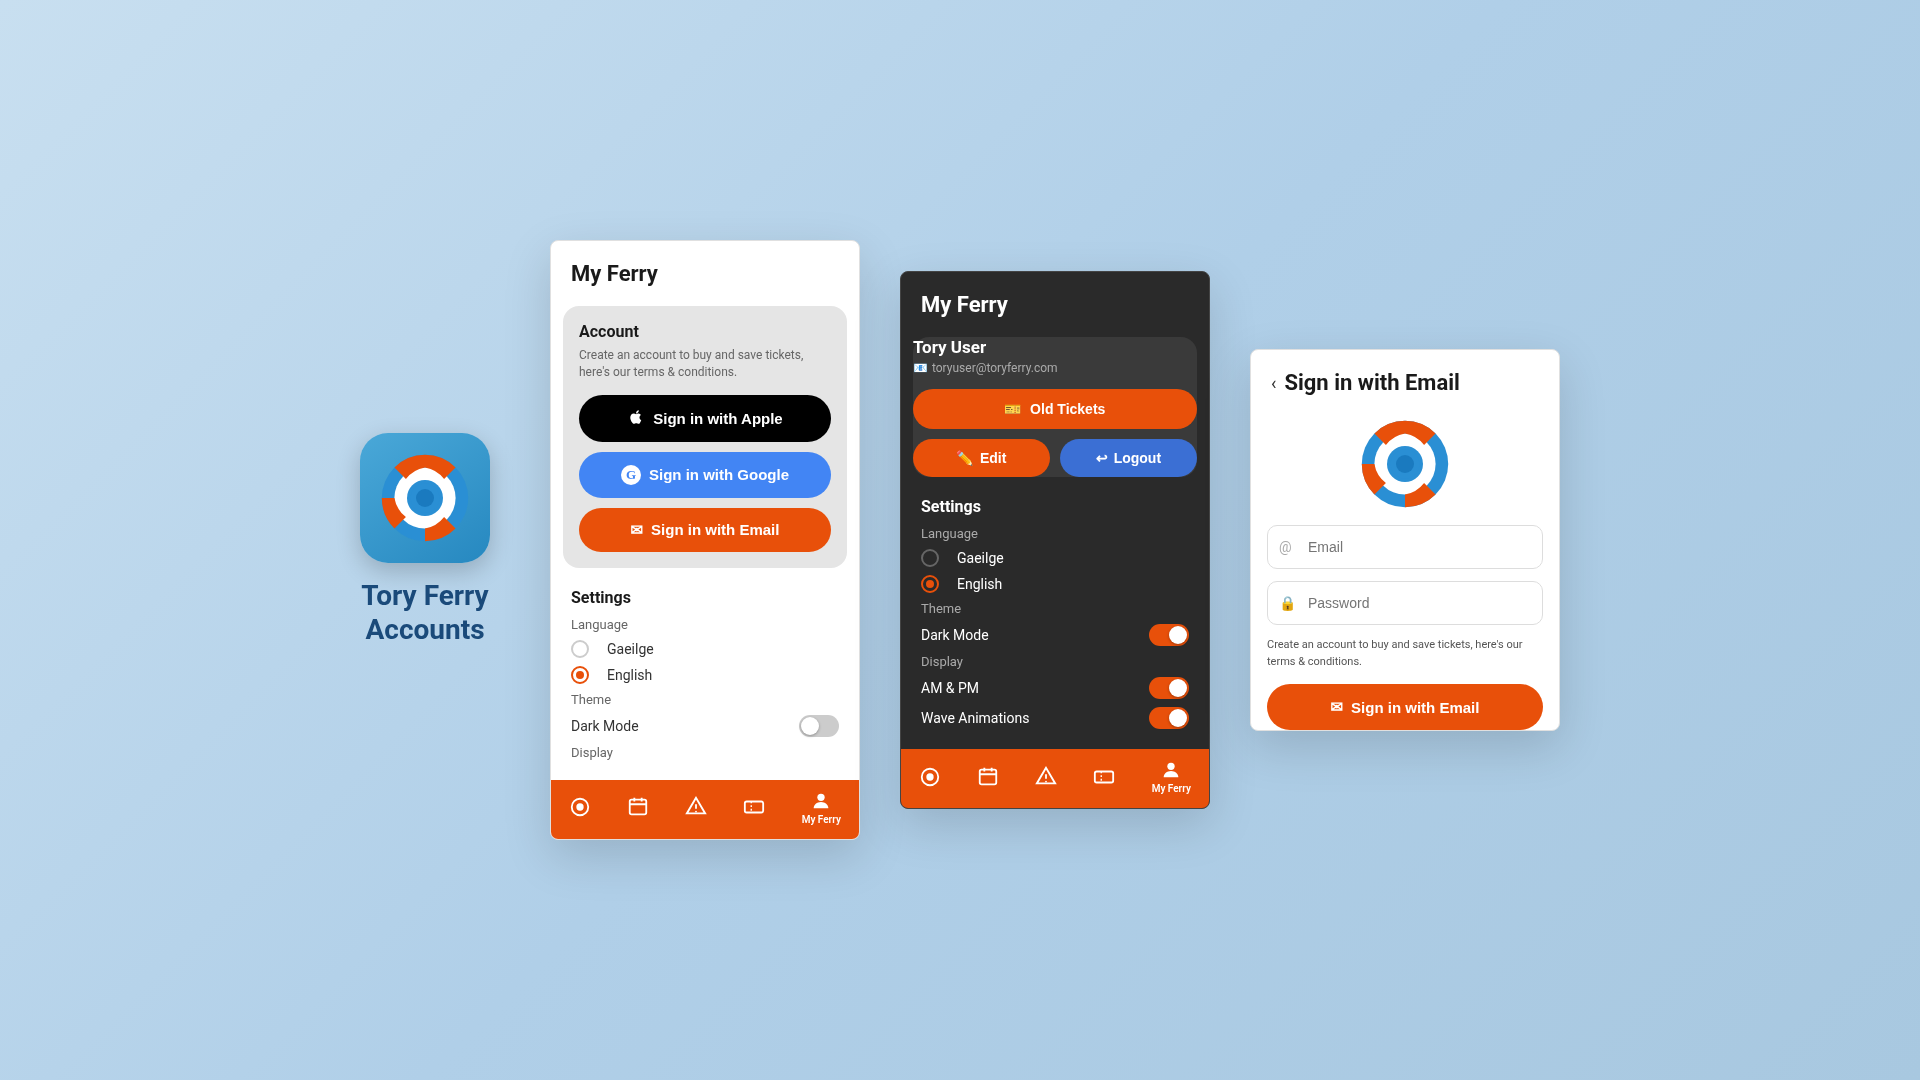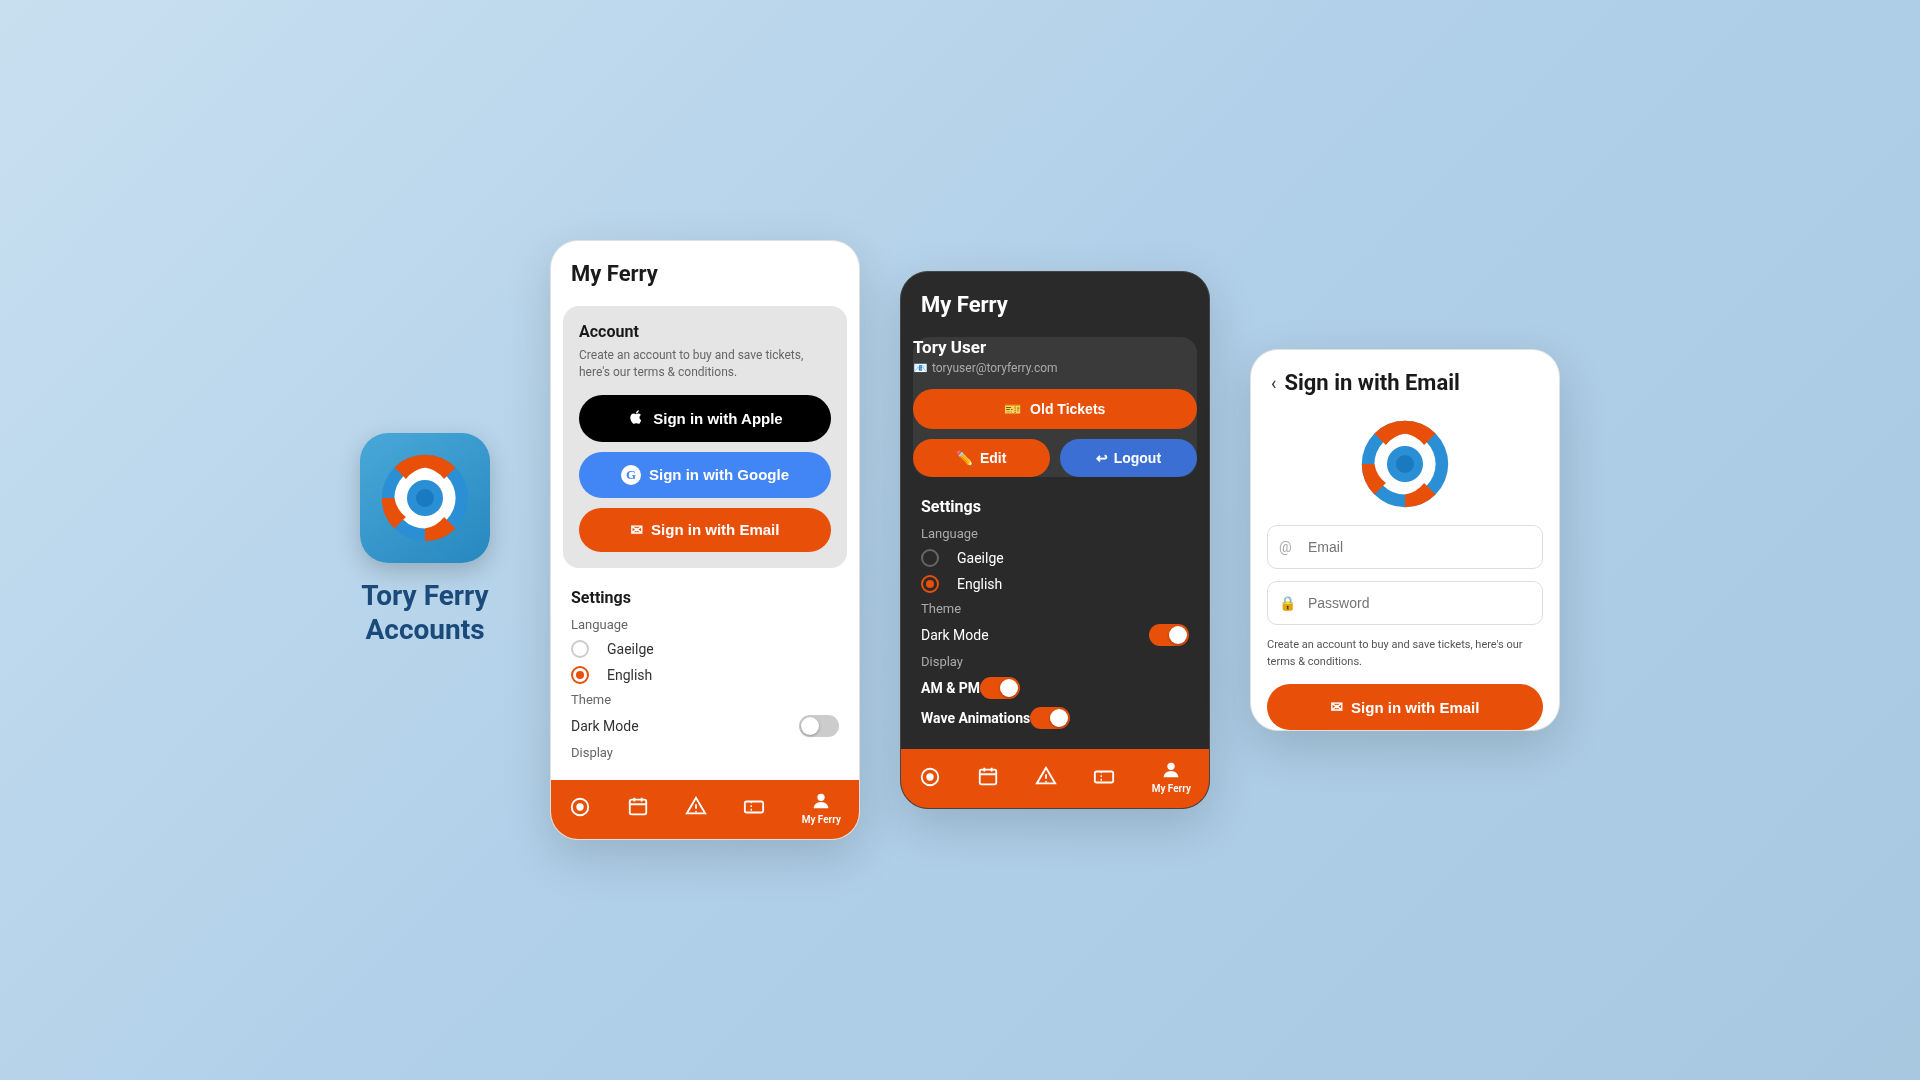--- a/index.html
+++ b/index.html
@@ -44,21 +44,21 @@
     .app-title {
       font-size: 28px;
       font-weight: 700;
       color: #1a4a7a;
       text-align: center;
       line-height: 1.2;
     }
 
     
     .phone-screen {
-      border-radius: 28px;
+      border-radius: 8px;
       overflow: hidden;
       box-shadow: 0 16px 48px rgba(0,0,0,0.15);
     }
 
     
     .screen-light {
       width: 310px;
       background: #fff;
       border: 1px solid #e0e0e0;
     }
@@ -410,22 +410,22 @@
       display: flex;
       align-items: center;
       justify-content: center;
       gap: 6px;
       cursor: pointer;
     }
 
     .display-row {
       display: flex;
       align-items: center;
+      justify-content: space-between;
       margin-bottom: 8px;
-      font-weight: bold;
     }
 
     
     .email-screen-header {
       padding: 20px 20px 8px;
       display: flex;
       align-items: center;
       gap: 8px;
     }
 

